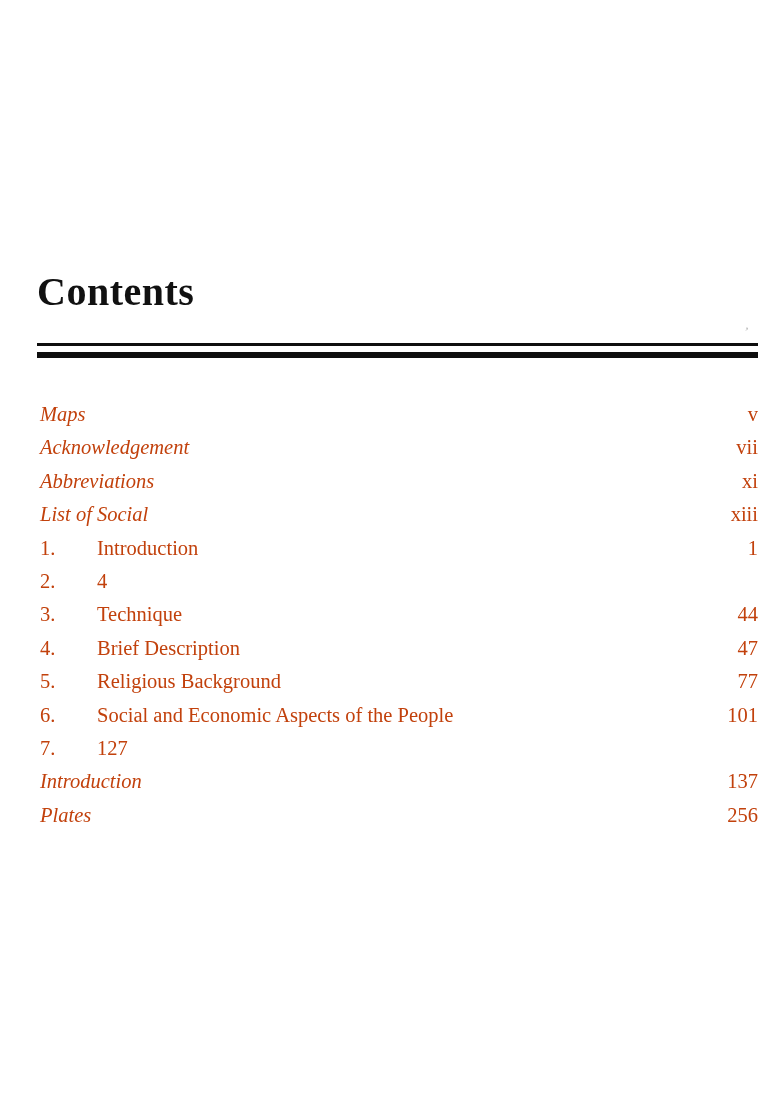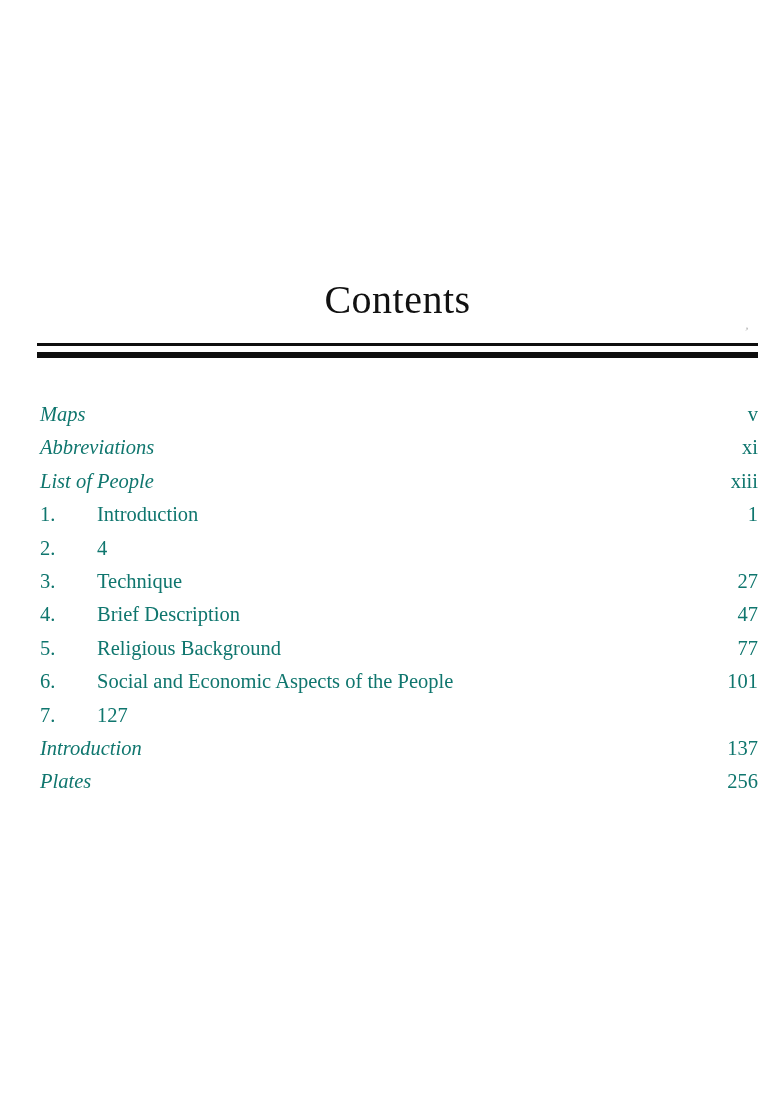--- a/index.html
+++ b/index.html
@@ -11,26 +11,25 @@
     position: relative;
     width: 780px;
     height: 1108px;
     background: #ffffff;
     overflow: hidden;
     font-family: "Liberation Serif", "DejaVu Serif", serif;
     color: #1a1a1a;
   }
   .title {
     position: absolute;
-    top: 280px;
+    top: 272px;
     left: 37px;
     width: 721px;
-    text-align: center;
     font-size: 40px;
-    font-weight: normal;
+    font-weight: bold;
     letter-spacing: 0.5px;
     line-height: 1;
     color: #111111;
   }
   .artifact {
     position: absolute;
     top: 324px;
     left: 744px;
     font-size: 13px;
     color: #b5b5b5;
@@ -57,21 +56,21 @@
     top: 398px;
     left: 40px;
     width: 718px;
   }
   .row {
     display: flex;
     align-items: baseline;
     height: 33.4px;
     line-height: 33.4px;
     font-size: 20.5px;
-    color: #0f766e;
+    color: #c2410c;
   }
   .row .num {
     flex: 0 0 57px;
     font-style: normal;
   }
   .row .label {
     flex: 1 1 auto;
     white-space: nowrap;
   }
   .row.fm .label {
@@ -95,46 +94,50 @@
   <div class="rule-thin"></div>
   <div class="rule-thick"></div>
 
   <div class="toc">
 
     <div class="row fm">
       <span class="label">Maps</span>
       <span class="pg">v</span>
     </div>
 
+    <div class="row fm">
+      <span class="label">Acknowledgement</span>
+      <span class="pg">vii</span>
+    </div>
 
     <div class="row fm">
       <span class="label">Abbreviations</span>
       <span class="pg">xi</span>
     </div>
 
     <div class="row fm">
-      <span class="label">List of People</span>
+      <span class="label">List of Social</span>
       <span class="pg">xiii</span>
     </div>
 
     <div class="row ch">
       <span class="num">1.</span>
       <span class="label">Introduction</span>
       <span class="pg">1</span>
     </div>
 
     <div class="row ch">
       <span class="num">2.</span>
       <span class="pg">4</span>
     </div>
 
     <div class="row ch">
       <span class="num">3.</span>
       <span class="label">Technique</span>
-      <span class="pg">27</span>
+      <span class="pg">44</span>
     </div>
 
     <div class="row ch">
       <span class="num">4.</span>
       <span class="label">Brief Description</span>
       <span class="pg">47</span>
     </div>
 
     <div class="row ch">
       <span class="num">5.</span>

